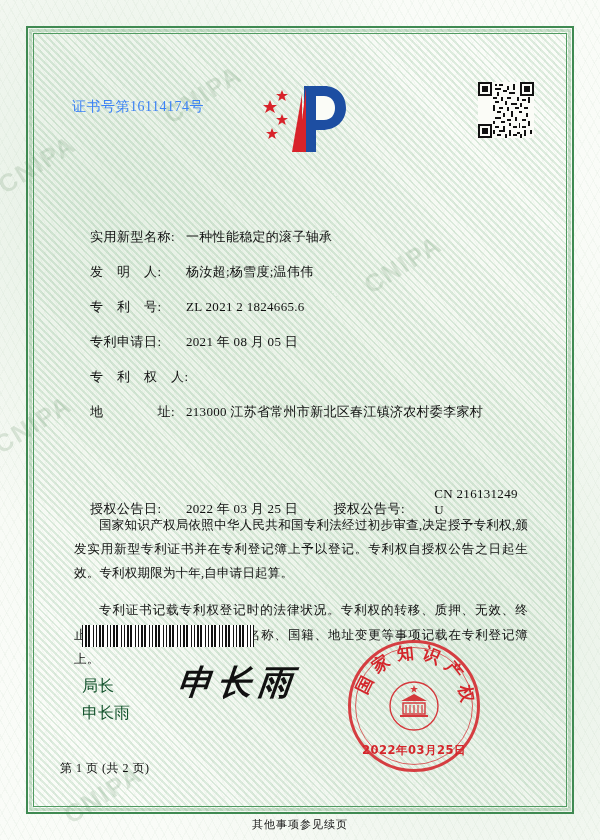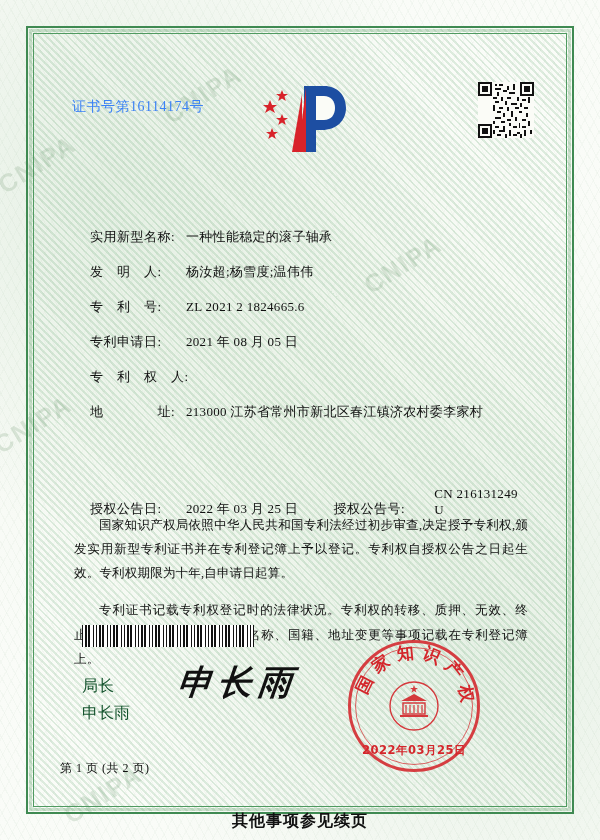--- a/index.html
+++ b/index.html
@@ -282,24 +282,23 @@
     color: #111;
     letter-spacing: .5px;
   }
 
   .footnote {
     position: absolute;
     left: 0;
     right: 0;
     bottom: 8px;
     text-align: center;
-    font-size: 16px;
+    font-size: 11px;
     color: #111;
     letter-spacing: 1px;
-    font-weight: bold;
   }
 </style>
 </head>
 <body>
 
 <div class="page">
   <div class="bg-wash"></div>
   <div class="bg-lines"></div>
 
   <div class="watermark" style="left:-6px; top:150px;">CNIPA</div>

